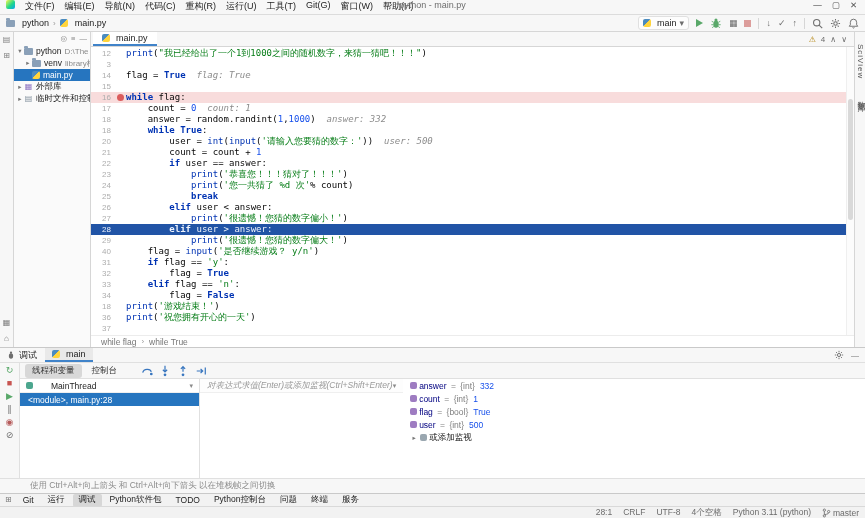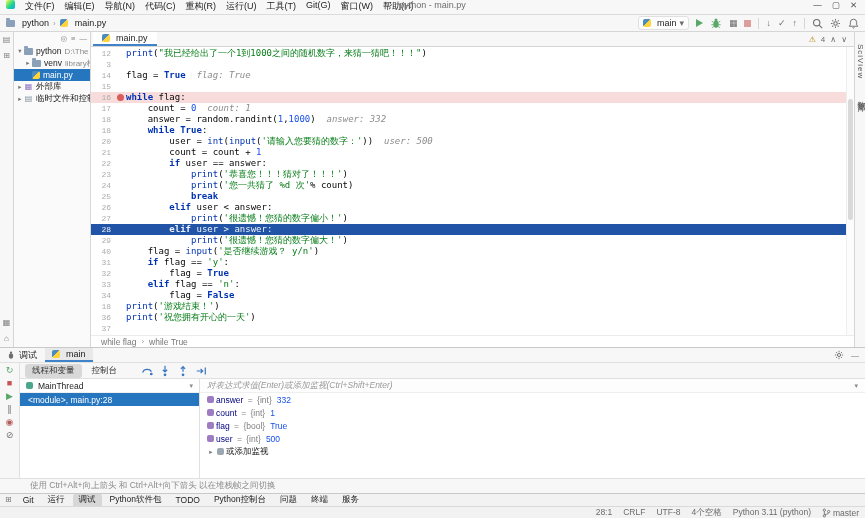--- a/index.html
+++ b/index.html
@@ -44,21 +44,21 @@
   .ic-glyph.gray{color:#7a8a97}
   
   .editor-col{flex:1;display:flex;flex-direction:column;min-width:0;background:#fff}
   .tabbar{height:15px;flex:none;display:flex;align-items:stretch;background:#f7f7f7;border-bottom:1px solid #d6d6d6;padding-left:2px}
   .tab{display:flex;align-items:center;gap:3px;padding:0 9px;background:#fff;border-bottom:2px solid #4083c9;font-size:9px}
   .tabbar-right{margin-left:auto;display:flex;align-items:center;gap:5px;padding:0 7px;font-size:8px;color:#6e6e6e}
   .warn{color:#b07e00;font-size:8px}
   .code-wrap{flex:1;display:flex;min-height:0;position:relative}
   .code-lines{flex:1;overflow:hidden;padding-top:1px}
   .line{display:flex;height:11px;line-height:11px;white-space:pre}
-  .num{width:24px;flex:none;text-align:right;color:#adadad;padding-right:4px;font-size:8px;font-family:Liberation Mono, monospace}
+  .num{width:24px;flex:none;text-align:right;color:#adadad;padding-right:4px;font-size:8px;font-family:Liberation Sans, sans-serif}
   .bpdot{width:11px;flex:none;position:relative}
   .line.bp{background:#f8dcdc}
   .line.bp .bpdot::before{content:"";position:absolute;left:2px;top:2px;width:7px;height:7px;border-radius:50%;background:#db5c5c}
   .line.exec{background:#2154a6}
   .line.exec .sg,.line.exec .num{color:#eef3fc!important;font-style:normal}
   .codetext{font-family:"DejaVu Sans Mono",monospace;font-size:9px;white-space:pre}
   .sg-k{color:#0033b3;font-weight:bold}
   .sg-b{color:#0033b3}
   .sg-s{color:#067d17}
   .sg-n{color:#1750eb}
@@ -78,24 +78,24 @@
   .dbg-body{flex:1;display:flex;min-height:0}
   .dbg-strip{width:20px;flex:none;display:flex;flex-direction:column;align-items:center;padding-top:3px;gap:4px;border-right:1px solid #e0e0e0}
   .dstrip-ic{font-size:9px;line-height:1}
   .dbg-main{flex:1;display:flex;flex-direction:column;min-width:0}
   .dbg-toolbar{height:16px;flex:none;display:flex;align-items:center;gap:3px;padding:0 5px;border-bottom:1px solid #e0e0e0}
   .dbg-subtab{padding:1px 7px;font-size:8.5px;border-radius:3px;color:#333}
   .dbg-subtab.sel{background:#d8d8d8}
   .steps{display:flex;align-items:center;gap:6px;margin-left:14px}
   .dbg-content{flex:1;display:flex;min-height:0;background:#fff}
   .frames{width:180px;flex:none;border-right:1px solid #e0e0e0;display:flex;flex-direction:column;background:#fff}
-  .thread-row{height:14px;flex:none;display:flex;align-items:center;gap:5px;padding:0 6px;border-bottom:1px solid #efefef;font-size:8.5px}
+  .thread-row{height:14px;flex:none;display:flex;align-items:center;gap:18px;padding:0 6px;border-bottom:1px solid #efefef;font-size:8.5px}
   .thread-ic{width:7px;height:7px;border-radius:2px;background:#4ca68e}
   .frame-row{height:13px;display:flex;align-items:center;padding:0 8px;font-size:8.5px;background:#2675bf;color:#fff}
-  .vars{flex:1;display:flex;flex-direction:column;min-width:0}
+  .vars{flex:1;display:flex;flex-direction:row;min-width:0}
   .eval-row{height:14px;flex:none;display:flex;align-items:center;padding:0 7px;color:#9a9a9a;font-style:italic;border-bottom:1px solid #efefef;font-size:8.5px;background:#fdfdfd}
   .eval-caret{margin-left:auto;font-style:normal;color:#8a8a8a;font-size:7px}
   .var-row{height:13px;display:flex;align-items:center;gap:2px;padding:0 7px;font-size:8.5px}
   .var-ic{width:7px;height:7px;border-radius:2px;background:#9e7cc1;flex:none}
   .var-ic.gray{background:#9aa7b0}
   .var-name{color:#000080}
   .var-eq{color:#808080;white-space:pre}
   .var-type{color:#808080}
   .var-val{color:#1750eb;margin-left:3px}
   .hintbar{height:15px;flex:none;border-top:1px solid #e0e0e0;display:flex;align-items:center;padding:0 10px 0 30px;color:#8a8a8a;font-size:8.5px;background:#f7f7f7}

